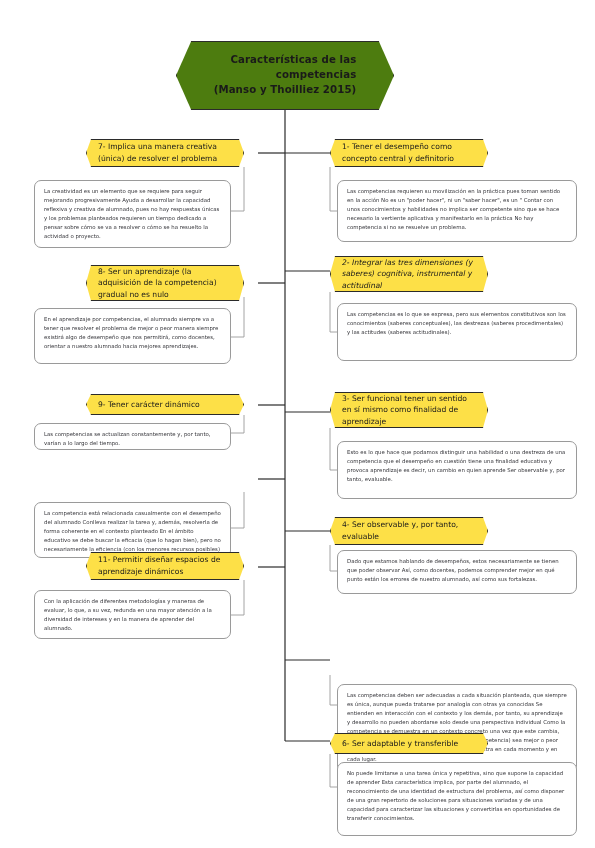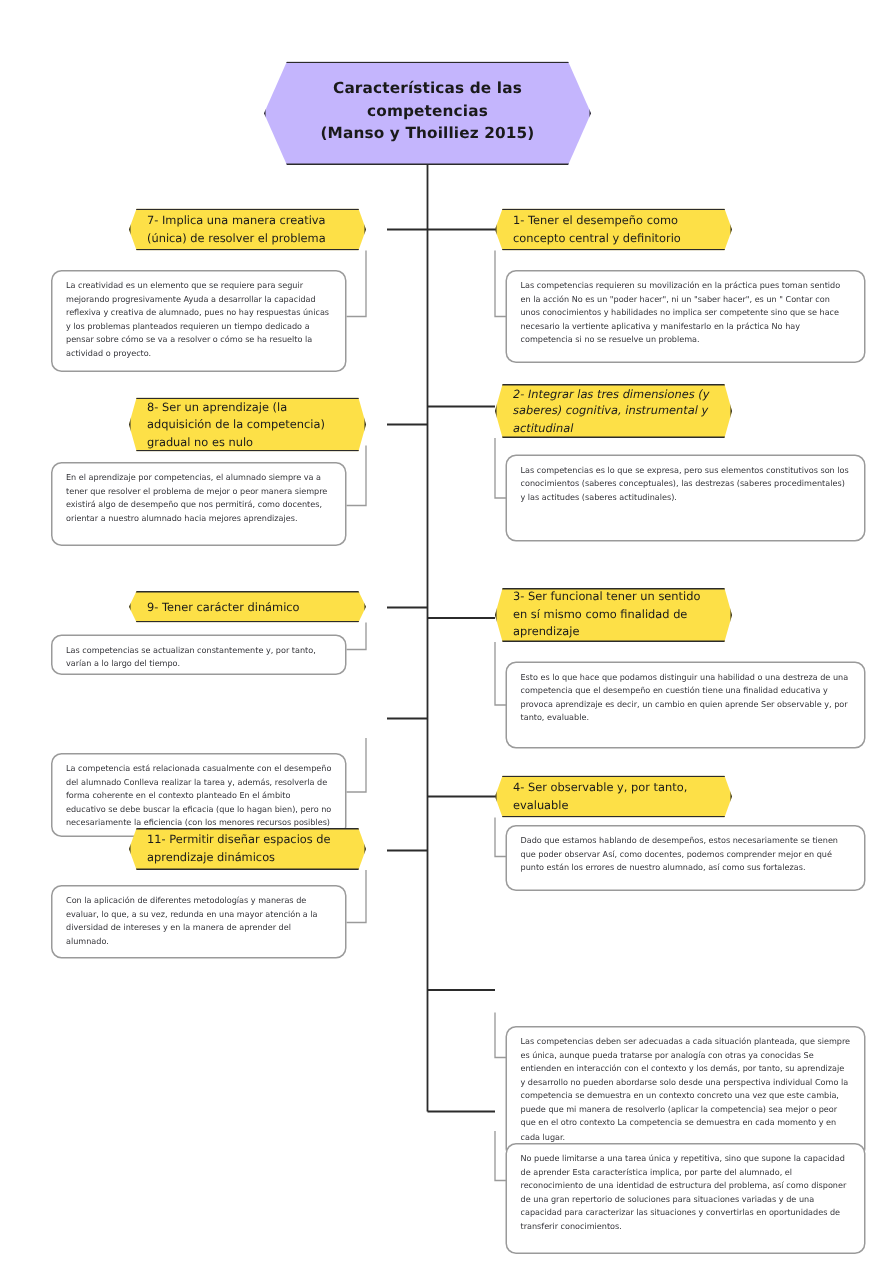--- a/index.html
+++ b/index.html
@@ -31,22 +31,22 @@
   
   .title-node {
     position: absolute;
     left: 176px;
     top: 41px;
     width: 218px;
     height: 69px;
     display: flex;
     align-items: center;
     justify-content: center;
-    text-align: center;
-    background: #c4b5fd;
+    text-align: right;
+    background: #4d7c0f;
     border: 1.6px solid #2b2b2b;
     clip-path: polygon(7% 0, 93% 0, 100% 50%, 93% 100%, 7% 100%, 0 50%);
     box-sizing: border-box;
   }
   .title-node .t {
     font-size: 10.2px;
     font-weight: bold;
     line-height: 1.45;
     letter-spacing: .1px;
     padding: 0 10px;
@@ -143,38 +143,41 @@
     <div class="t">Las competencias requieren su movilización en la práctica pues toman sentido en la acción No es un "poder hacer", ni un "saber hacer", es un " Contar con unos conocimientos y habilidades no implica ser competente sino que se hace necesario la vertiente aplicativa y manifestarlo en la práctica No hay competencia si no se resuelve un problema.</div>
   </div>
 
   <div class="node" style="left:330px; top:256px; width:158px; height:36px;font-style:italic;">
     <div class="t">2- Integrar las tres dimensiones (y saberes) cognitiva, instrumental y actitudinal</div>
   </div>
   <div class="note" style="left:337px; top:303px; width:240px; height:58px;">
     <div class="t">Las competencias es lo que se expresa, pero sus elementos constitutivos son los conocimientos (saberes conceptuales), las destrezas (saberes procedimentales) y las actitudes (saberes actitudinales).</div>
   </div>
 
-  <div class="node" style="left:330px; top:392px; width:158px; height:36px;align-items:flex-end;">
+  <div class="node" style="left:330px; top:392px; width:158px; height:36px;">
     <div class="t">3- Ser funcional tener un sentido en sí mismo como finalidad de aprendizaje</div>
   </div>
   <div class="note" style="left:337px; top:441px; width:240px; height:58px;">
     <div class="t">Esto es lo que hace que podamos distinguir una habilidad o una destreza de una competencia que el desempeño en cuestión tiene una finalidad educativa y provoca aprendizaje es decir, un cambio en quien aprende Ser observable y, por tanto, evaluable.</div>
   </div>
 
   <div class="node" style="left:330px; top:517px; width:158px; height:28px;">
     <div class="t">4- Ser observable y, por tanto, evaluable</div>
   </div>
   <div class="note" style="left:337px; top:550px; width:240px; height:44px;">
     <div class="t">Dado que estamos hablando de desempeños, estos necesariamente se tienen que poder observar Así, como docentes, podemos comprender mejor en qué punto están los errores de nuestro alumnado, así como sus fortalezas.</div>
   </div>
 
   <div class="note" style="left:337px; top:684px; width:240px; height:89px;">
     <div class="t">Las competencias deben ser adecuadas a cada situación planteada, que siempre es única, aunque pueda tratarse por analogía con otras ya conocidas Se entienden en interacción con el contexto y los demás, por tanto, su aprendizaje y desarrollo no pueden abordarse solo desde una perspectiva individual Como la competencia se demuestra en un contexto concreto una vez que este cambia, puede que mi manera de resolverlo (aplicar la competencia) sea mejor o peor que en el otro contexto La competencia se demuestra en cada momento y en cada lugar.</div>
   </div>
 
+  <div class="node" style="left:330px; top:733px; width:158px; height:21px;">
+    <div class="t">6- Ser adaptable y transferible</div>
+  </div>
   <div class="note" style="left:337px; top:762px; width:240px; height:74px;">
     <div class="t">No puede limitarse a una tarea única y repetitiva, sino que supone la capacidad de aprender Esta característica implica, por parte del alumnado, el reconocimiento de una identidad de estructura del problema, así como disponer de una gran repertorio de soluciones para situaciones variadas y de una capacidad para caracterizar las situaciones y convertirlas en oportunidades de transferir conocimientos.</div>
   </div>
 
   <div class="node" style="left:86px; top:139px; width:158px; height:28px;">
     <div class="t">7- Implica una manera creativa (única) de resolver el problema</div>
   </div>
   <div class="note" style="left:34px; top:180px; width:197px; height:68px;">
     <div class="t">La creatividad es un elemento que se requiere para seguir mejorando progresivamente Ayuda a desarrollar la capacidad reflexiva y creativa de alumnado, pues no hay respuestas únicas y los problemas planteados requieren un tiempo dedicado a pensar sobre cómo se va a resolver o cómo se ha resuelto la actividad o proyecto.</div>
   </div>

